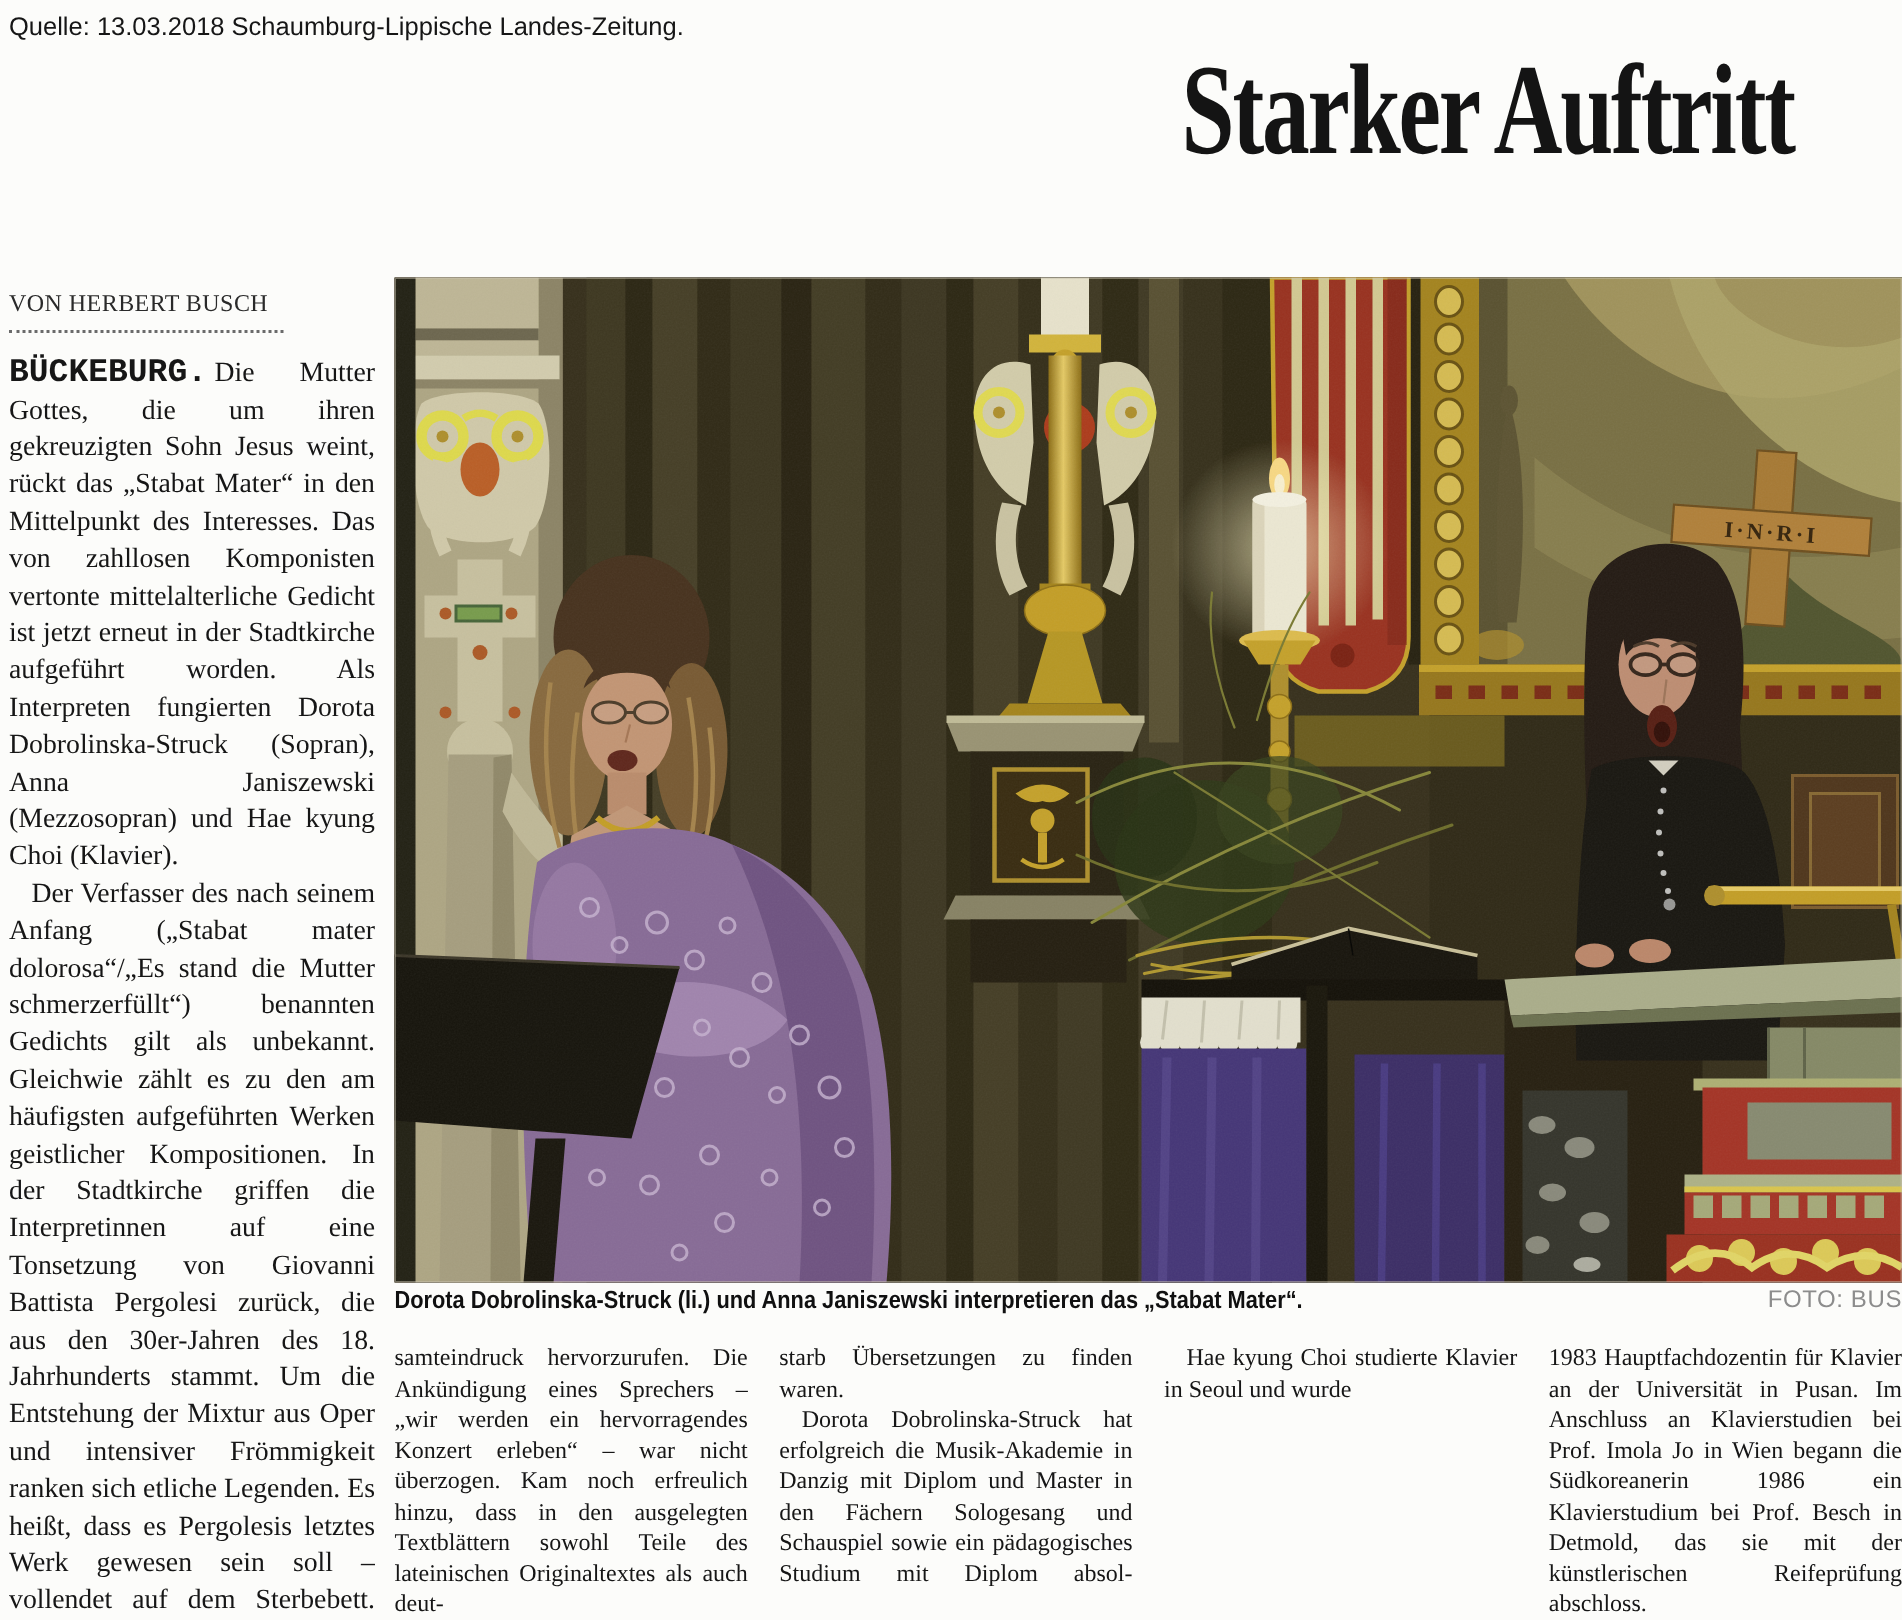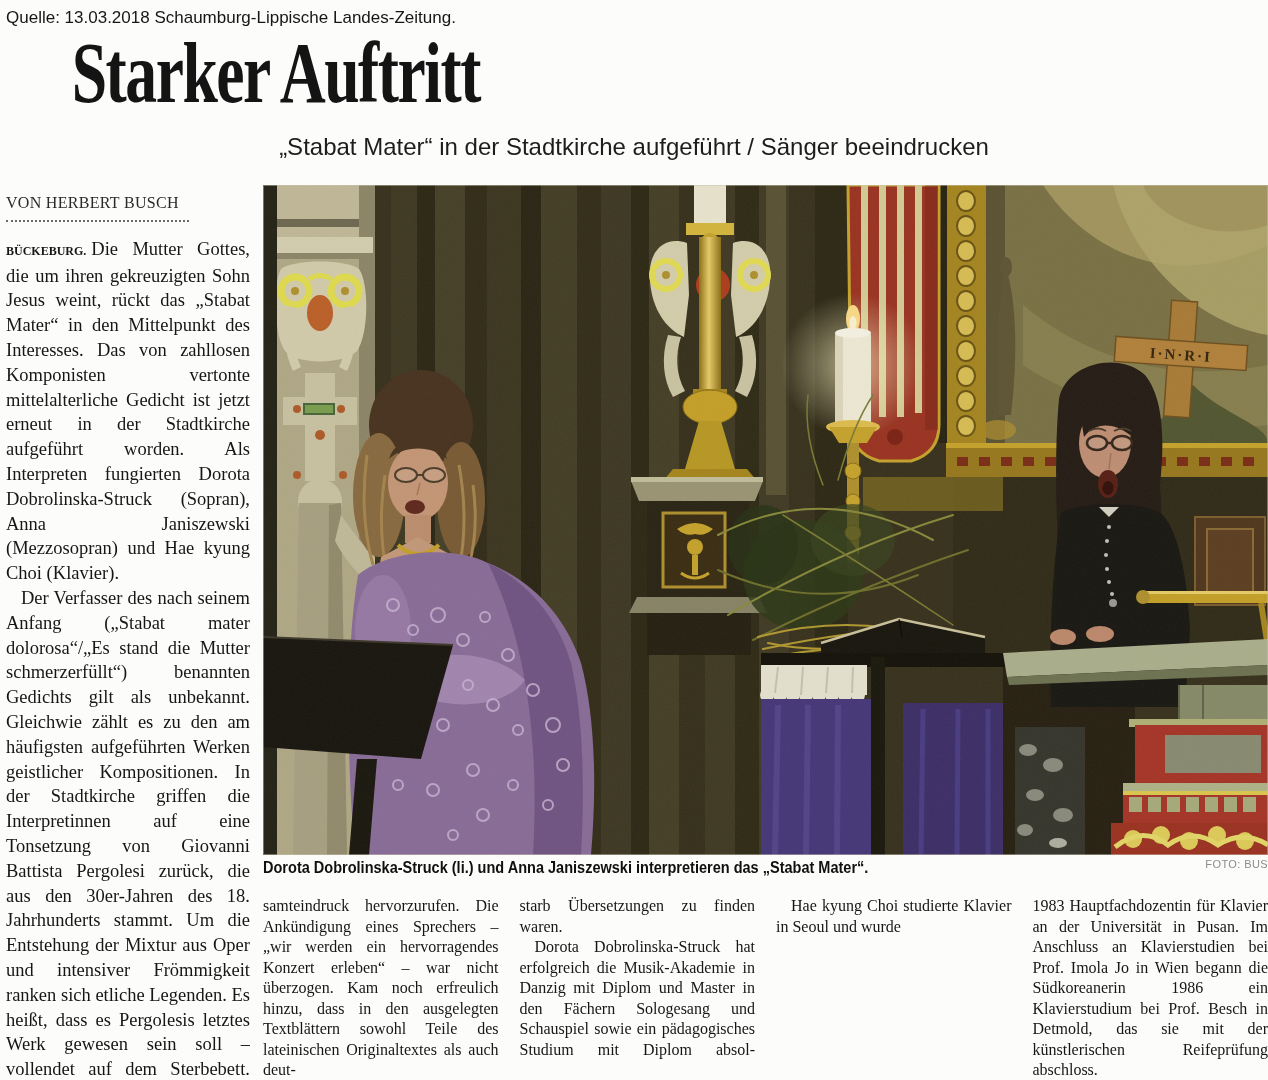--- a/index.html
+++ b/index.html
@@ -1,63 +1,60 @@
 <!DOCTYPE html>
 <html lang="de" style="--paper: #fcfcfa; --ink: #1a1a1a; --credit_gray: #8c8c8c;"><head>
 <meta charset="utf-8">
 <style>
   html,body{margin:0;padding:0;background:#e8e8e4;}
   .page{position:relative;width:1268px;height:1080px;margin:0 auto;overflow:hidden;
         background:var(--paper,#fcfcfa);color:var(--ink,#1a1a1a);
         font-family:"Liberation Serif",serif;}
   .source-line{position:absolute;left:6px;top:8px;
         font-family:"Liberation Sans",sans-serif;font-size:17px;color:#161616;}
-  .headline-wrap{position:absolute;left:0;right:0;top:30px;text-align:left;}
+  .headline-wrap{position:absolute;left:0;right:0;top:30px;text-align:right;}
   .headline{display:inline-block;margin:0;font-family:"Liberation Serif",serif;
         font-weight:700;font-size:86px;line-height:1.0;letter-spacing:-2px;color:#141414;
         transform:scaleX(.74);transform-origin:center top;white-space:nowrap;}
   .subheadline-wrap{position:absolute;left:0;right:0;top:133px;text-align:center;}
   .subheadline{display:inline-block;margin:0;font-family:"Liberation Sans",sans-serif;
         font-weight:400;font-size:24px;color:#1d1d1d;white-space:nowrap;}
   .left-col{position:absolute;left:6px;top:190px;width:244px;height:888px;overflow:hidden;
         font-size:18.5px;line-height:24.8px;text-align:justify;color:#161616;}
   .byline{font-family:Liberation Serif, serif;font-size:16px;letter-spacing:.3px;
         color:#2a2a2a;display:inline-block;padding:0 10px 4px 0;margin:0 0 15px 0;
         border-bottom:2px dotted #6a6a6a;}
   .left-col p, .bottom-cols p{margin:0;}
   p.indent{text-indent:15px;}
   p.runon{text-align-last:justify;}
-  .lead-in{font-family:Liberation Serif, serif;font-weight:700;font-size:12px;
+  .lead-in{font-family:Liberation Mono, monospace;font-weight:700;font-size:22px;
         padding-right:5px;}
   .photo{position:absolute;left:263px;top:185px;width:1005px;height:670px;background:#2e2a1c;}
   .photo svg{display:block;width:100%;height:100%;}
   .caption-row{position:absolute;left:263px;top:858px;width:1005px;
         display:flex;justify-content:space-between;}
   .caption{font-family:"Liberation Sans",sans-serif;font-weight:700;font-size:16.5px;
         color:#101010;transform:scaleX(.88);transform-origin:left bottom;white-space:nowrap;}
-  .credit{font-family:"Liberation Sans",sans-serif;font-size:11px;letter-spacing:.4px;
+  .credit{font-family:"Liberation Sans",sans-serif;font-size:16px;letter-spacing:.4px;
         color:var(--credit_gray,#8c8c8c);}
   .bottom-cols{position:absolute;left:263px;top:896px;width:1005px;height:184px;overflow:hidden;
         display:grid;grid-template-columns:repeat(4,1fr);column-gap:21px;
         font-size:16px;line-height:20.5px;text-align:justify;color:#161616;}
 </style>
 </head>
 <body>
 
 <div class="page">
 
   <div class="source-line">Quelle: 13.03.2018 Schaumburg-Lippische Landes-Zeitung.</div>
 
   <div class="headline-wrap">
     <h1 class="headline">Starker Auftritt</h1>
   </div>
 
-  <div class="subheadline-wrap">
-    <h2 class="subheadline">„Stabat Mater“ in der Stadtkirche aufgeführt / Sänger beeindrucken</h2>
-  </div>
 
   <div class="left-col">
     <div class="byline">VON HERBERT BUSCH</div>
     <p><span class="lead-in">BÜCKEBURG.</span><span>Die Mutter Gottes, die um ihren gekreuzigten Sohn Jesus weint, rückt das „Stabat Mater“ in den Mittelpunkt des Interesses. Das von zahllosen Komponisten vertonte mittelalterliche Gedicht ist jetzt erneut in der Stadtkirche aufgeführt worden. Als Interpreten fungierten Dorota Dobrolinska-Struck (Sopran), Anna Janiszewski (Mezzosopran) und Hae kyung Choi (Klavier).</span></p>
     <p class="indent">Der Verfasser des nach seinem Anfang („Stabat mater dolorosa“/„Es stand die Mutter schmerzerfüllt“) benannten Gedichts gilt als unbekannt. Gleichwie zählt es zu den am häufigsten aufgeführten Werken geistlicher Kompositionen. In der Stadtkirche griffen die Interpretinnen auf eine Tonsetzung von Giovanni Battista Pergolesi zurück, die aus den 30er-Jahren des 18. Jahrhunderts stammt. Um die Entstehung der Mixtur aus Oper und intensiver Frömmigkeit ranken sich etliche Legenden. Es heißt, dass es Pergolesis letztes Werk gewesen sein soll – vollendet auf dem Sterbebett. Als der Meister starb, war er gerade einmal 26 Jahre alt, was eine zusätzliche Magie entstehen und den Komponisten Kultstatus erlangen ließ.</p>
     
   </div>
 
   <div class="photo">
     <svg viewBox="0 0 1005 670" preserveAspectRatio="none">

